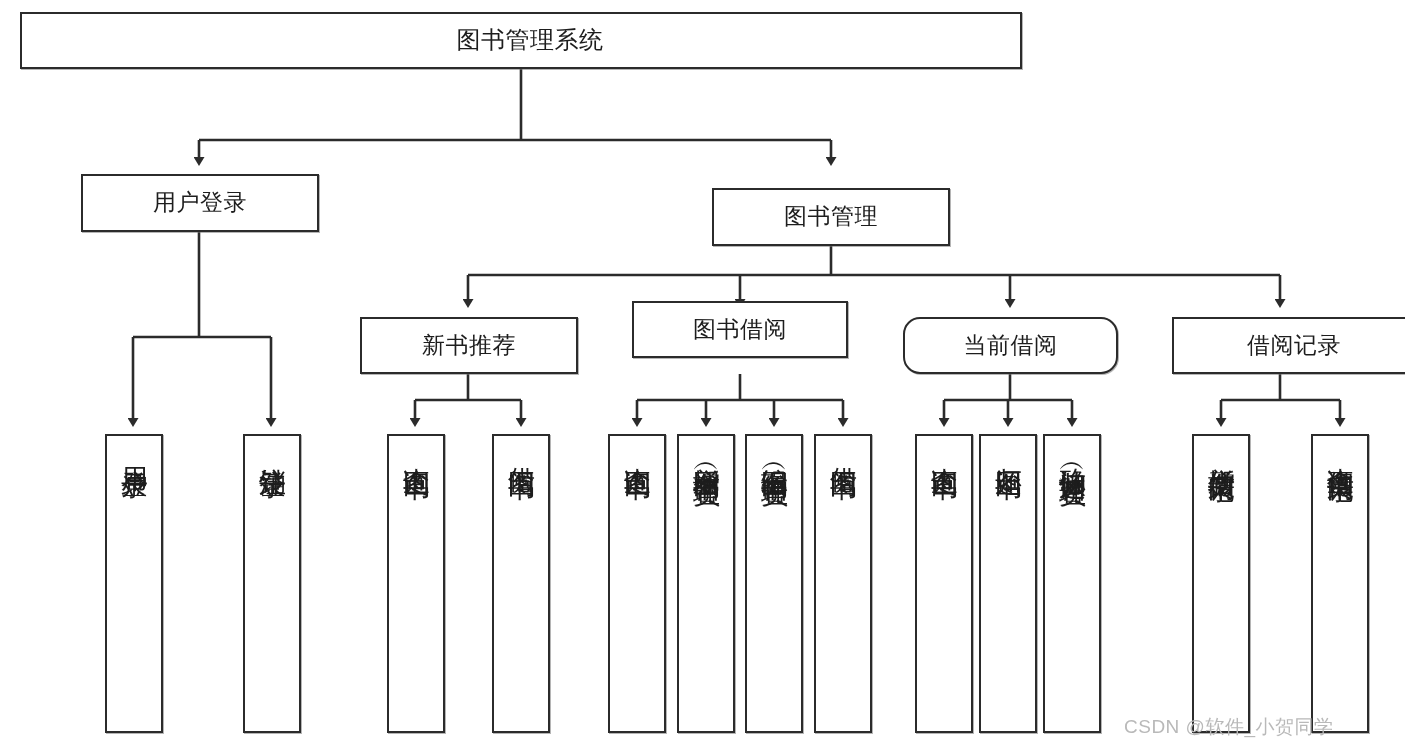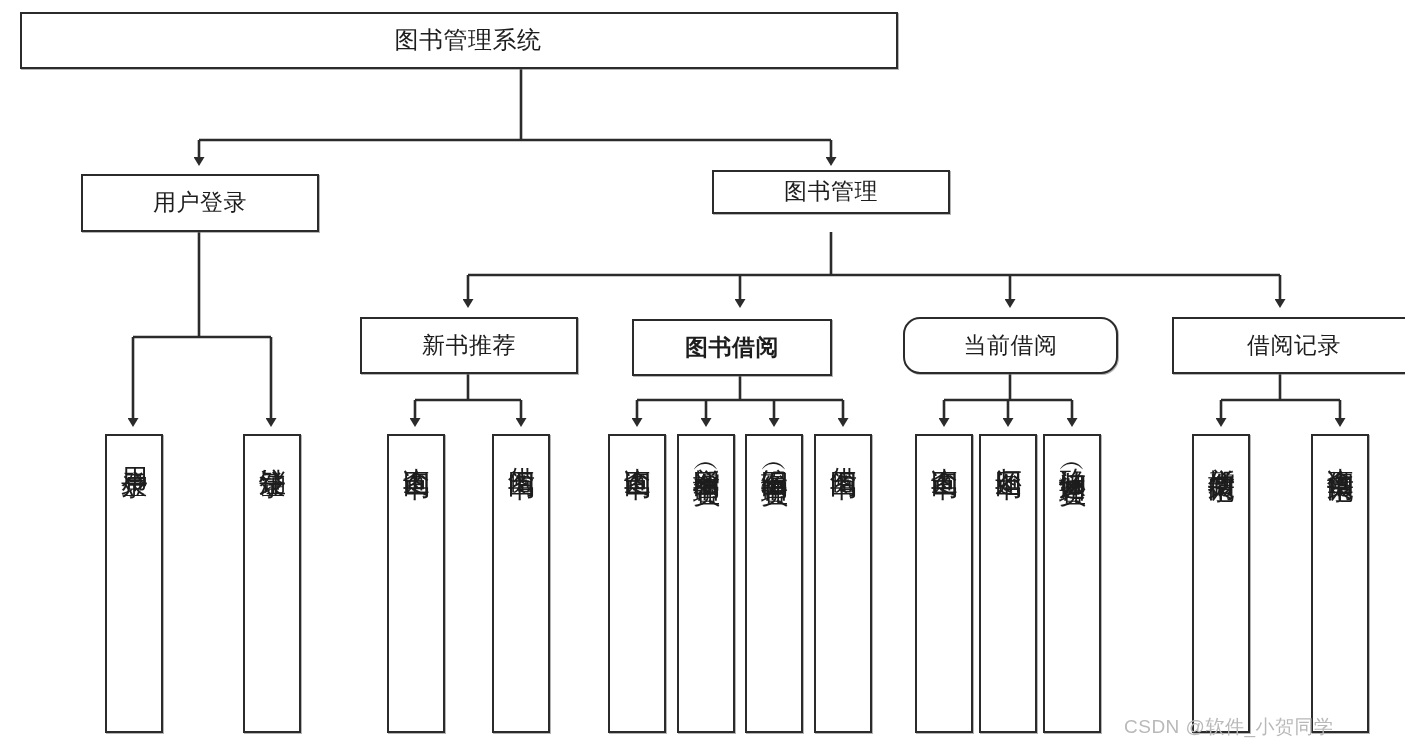--- a/index.html
+++ b/index.html
@@ -119,35 +119,35 @@
       <path d="M1008,400 L1008,419" marker-end="url(#arrow)"></path>
       <path d="M1072,400 L1072,419" marker-end="url(#arrow)"></path>
 
       <path d="M1280,374 L1280,400"></path>
       <path d="M1221,400 L1340,400"></path>
       <path d="M1221,400 L1221,419" marker-end="url(#arrow)"></path>
       <path d="M1340,400 L1340,419" marker-end="url(#arrow)"></path>
     </g>
   </svg>
 
-  <div class="node horiz root" style="left:20px; top:12px; width:878px; height:57px;padding-left:18px;">
+  <div class="node horiz root" style="left:20px; top:12px; width:1002px; height:57px;padding-left:18px;">
     <span class="label">图书管理系统</span>
   </div>
 
   <div class="node horiz" style="left:81px; top:174px; width:238px; height:58px;">
     <span class="label">用户登录</span>
   </div>
-  <div class="node horiz" style="left:712px; top:170px; width:238px; height:44px;">
+  <div class="node horiz" style="left:712px; top:188px; width:238px; height:58px;">
     <span class="label">图书管理</span>
   </div>
 
   <div class="node horiz" style="left:360px; top:317px; width:218px; height:57px;">
     <span class="label">新书推荐</span>
   </div>
-  <div class="node horiz" style="left:632px; top:319px; width:200px; height:57px;font-weight:bold;">
+  <div class="node horiz" style="left:632px; top:301px; width:216px; height:57px;">
     <span class="label">图书借阅</span>
   </div>
   <div class="node horiz" style="left:903px; top:317px; width:215px; height:57px;border-radius:17px;">
     <span class="label">当前借阅</span>
   </div>
   <div class="node horiz" style="left:1172px; top:317px; width:244px; height:57px;">
     <span class="label">借阅记录</span>
   </div>
 
   <div class="node vert" style="left:105px; top:434px; width:58px; height:299px;">

